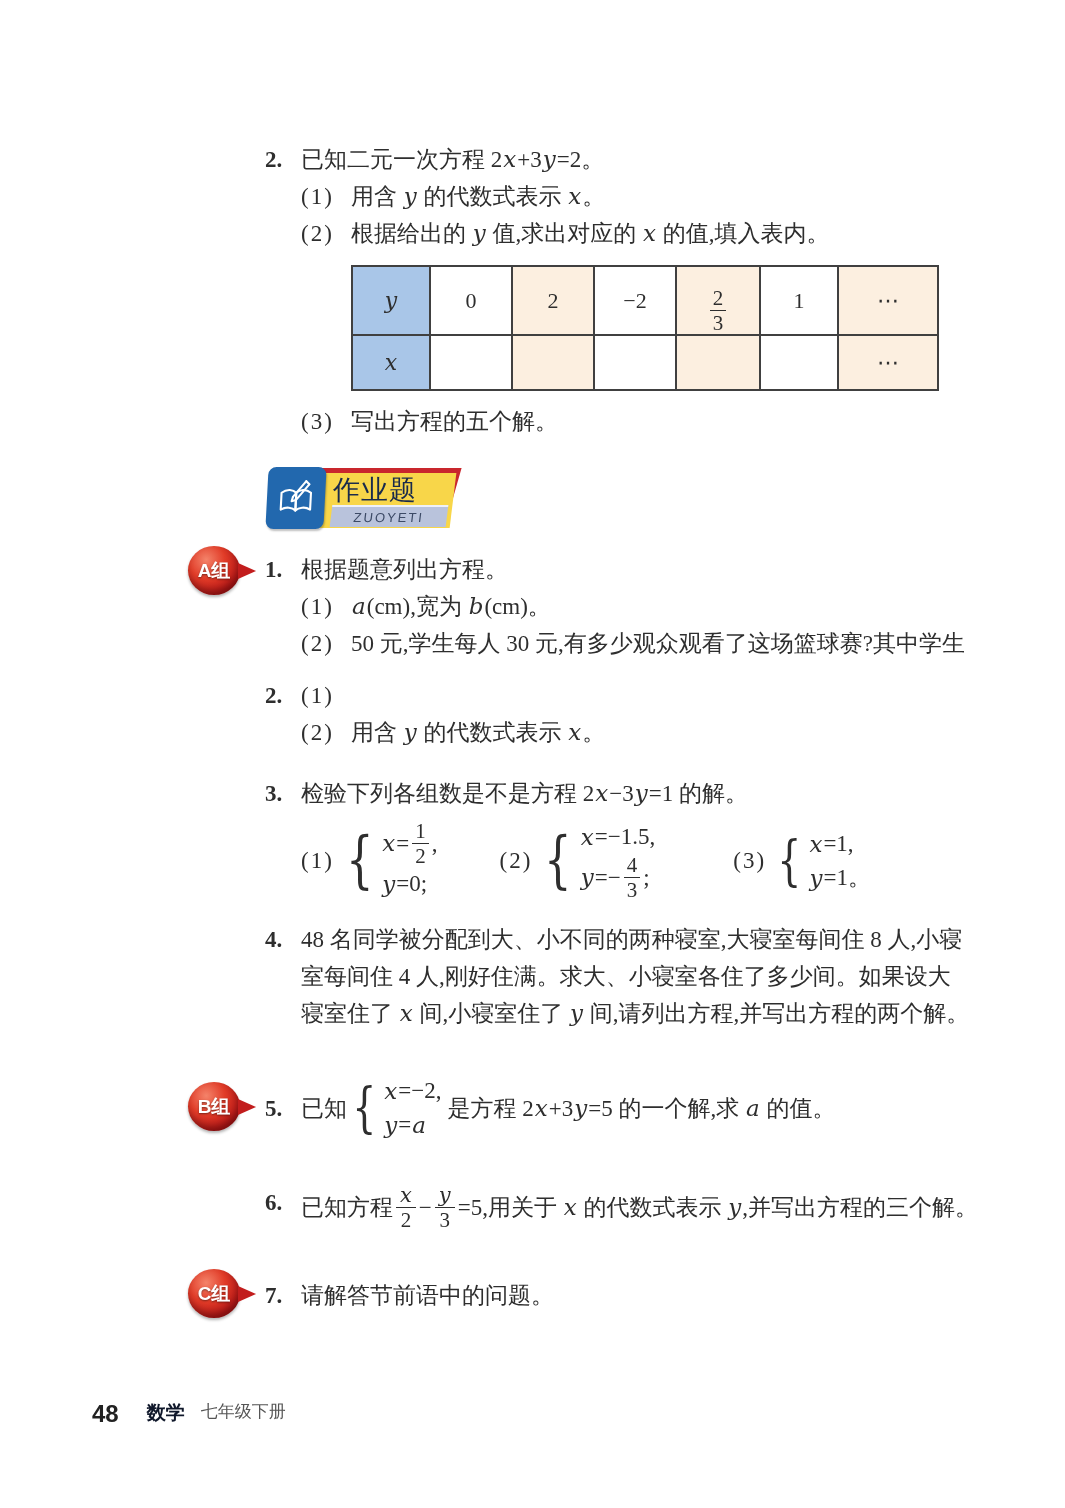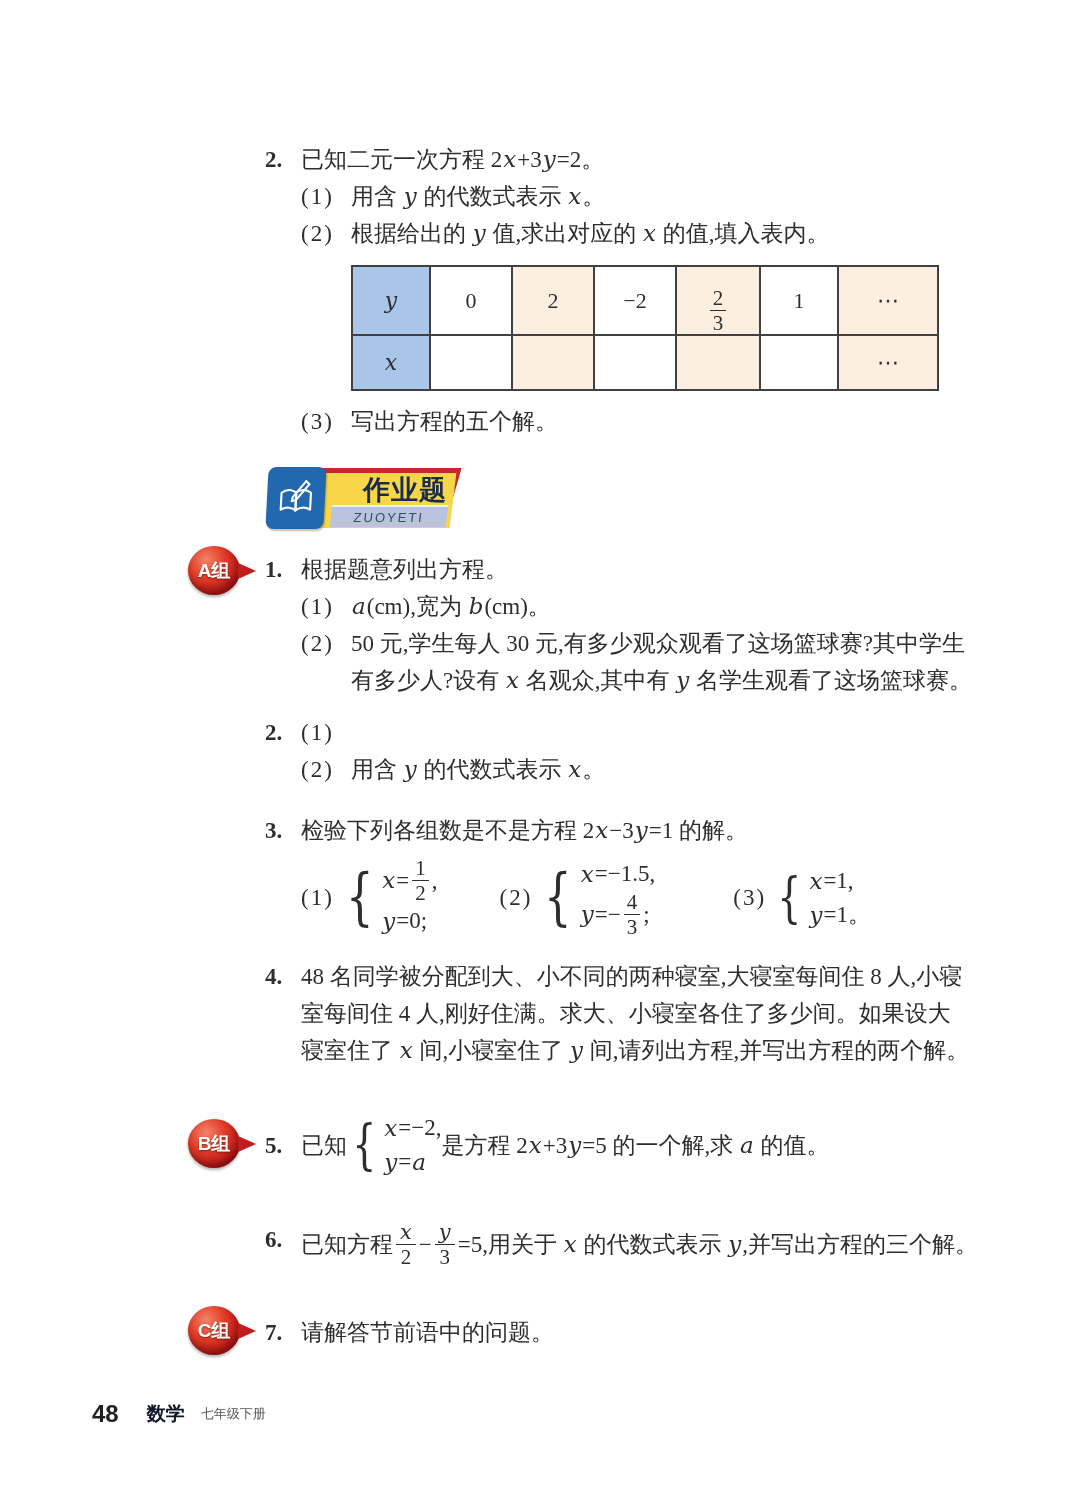--- a/index.html
+++ b/index.html
@@ -29,22 +29,22 @@
   
   .banner{position:relative;margin:27px 0 18px 2px;width:200px;height:66px;}
   .banner-red{position:absolute;left:20px;top:1px;width:166px;height:60px;
       background:var(--banner_red,#c9262d);transform:skewX(-16deg);}
   .banner-yellow{position:absolute;left:18px;top:6px;width:168px;height:55px;
       background:var(--banner_yellow,#f8d649);transform:skewX(-7deg);}
   .banner-strip{position:absolute;left:64px;top:38px;width:116px;height:20px;
       background:var(--strip_blue,#b9c3dc);transform:skewX(-7deg);border-top:2px solid #eef1f8;
       display:flex;align-items:center;justify-content:center;
       font-family:"Liberation Sans","DejaVu Sans",sans-serif;font-size:13px;letter-spacing:2px;color:#3c4a66;}
-  .banner-title{position:absolute;left:66px;top:8px;width:114px;text-align:right;
-      font-family:"Liberation Sans","DejaVu Sans",sans-serif;font-weight:bold;font-size:27px;
+  .banner-title{position:absolute;left:66px;top:8px;width:114px;text-align:left;
+      font-family:"Liberation Sans","DejaVu Sans",sans-serif;font-weight:normal;font-size:27px;
       color:var(--title_navy,#1a2b4c);line-height:30px;letter-spacing:1px;}
   .banner-blue{position:absolute;left:0;top:0;width:58px;height:62px;background:var(--banner_blue,#2268ae);
       border-radius:8px;transform:skewX(-3deg);display:flex;align-items:center;justify-content:center;
       box-shadow:1px 2px 2px rgba(0,0,0,.25);}
   
   .badge{position:absolute;left:-77px;top:-5px;width:72px;height:52px;}
   .badge-ball{width:52px;height:49px;border-radius:50%;
       background:radial-gradient(circle at 35% 28%,#f4836a 0%,#e13c28 38%,#ba1717 72%,#8e0f0f 100%);
       display:flex;align-items:center;justify-content:center;color:#fff;font-weight:bold;font-size:19px;
       font-family:"Liberation Sans","DejaVu Sans",sans-serif;text-shadow:0 1px 2px rgba(0,0,0,.45);
@@ -56,25 +56,25 @@
   .sysrow{display:flex;align-items:center;margin-top:8px;}
   .sys{display:flex;align-items:center;}
   .sys-label{margin-right:6px;letter-spacing:2px;}
   .brace{font-size:62px;font-weight:300;line-height:0.85;font-family:"DejaVu Serif",serif;
       transform:scaleX(0.7);margin-right:2px;}
   .brace.small{font-size:54px;}
   .sys-lines{display:flex;flex-direction:column;justify-content:center;}
   .sys-line{line-height:34px;display:flex;align-items:center;white-space:nowrap;}
   .mathrow{display:flex;align-items:center;white-space:nowrap;}
   
-  .footer{position:absolute;left:92px;top:1400px;display:flex;align-items:center;
+  .footer{position:absolute;left:92px;top:1400px;display:flex;align-items:flex-start;
       font-family:"Liberation Sans","DejaVu Sans",sans-serif;}
   .footer .pg{font-size:24px;font-weight:bold;color:#222;}
   .footer .subj{font-size:19px;font-weight:bold;color:#0f172a;margin-left:28px;}
-  .footer .vol{font-size:13px;color:#555;margin-left:16px;}
+  .footer .vol{font-size:17px;color:#555;margin-left:16px;}
   .mt15{margin-top:15px;} .mt24{margin-top:24px;} .mt20{margin-top:20px;}
   .mt42{margin-top:42px;} .mt46{margin-top:46px;}
 </style>
 </head>
 <body>
 
 <div class="page">
   <div class="content">
 
     <section class="problem">
@@ -153,21 +153,20 @@
         <div class="sub">
           <span class="slabel">(1)</span>
           <span class="stext">
             <span class="ln"><i class="v">a</i>(cm),宽为 <i class="v">b</i>(cm)。</span>
           </span>
         </div>
         <div class="sub">
           <span class="slabel">(2)</span>
           <span class="stext">
             <span class="ln">50 元,学生每人 30 元,有多少观众观看了这场篮球赛?其中学生</span>
-            <span class="ln">有多少人?设有 <i class="v">x</i> 名观众,其中有 <i class="v">y</i> 名学生观看了这场篮球赛。</span>
           </span>
         </div>
       </div>
     </section>
 
     <section class="problem mt15">
       <div class="pnum">2.</div>
       <div class="pbody">
         <div class="sub">
           <span class="slabel">(1)</span>
@@ -242,21 +241,21 @@
       </div>
       <div class="pnum" style="padding-top:16px;">5.</div>
       <div class="pbody">
         <div class="mathrow">
           <span>已知</span>
           <span class="brace small">{</span>
           <span class="sys-lines">
             <span class="sys-line"><i class="v">x</i>=−2,</span>
             <span class="sys-line"><i class="v">y</i>=<i class="v">a</i></span>
           </span>
-          <span style="margin-left:0;text-align:right;">是方程 2<i class="v">x</i>+3<i class="v">y</i>=5 的一个解,求 <i class="v">a</i> 的值。</span>
+          <span style="margin-left:6px;text-align:right;">是方程 2<i class="v">x</i>+3<i class="v">y</i>=5 的一个解,求 <i class="v">a</i> 的值。</span>
         </div>
       </div>
     </section>
 
     <section class="problem mt42">
       <div class="pnum">6.</div>
       <div class="pbody">
         <div class="mathrow">
           <span>已知方程</span>
           <span class="frac">

